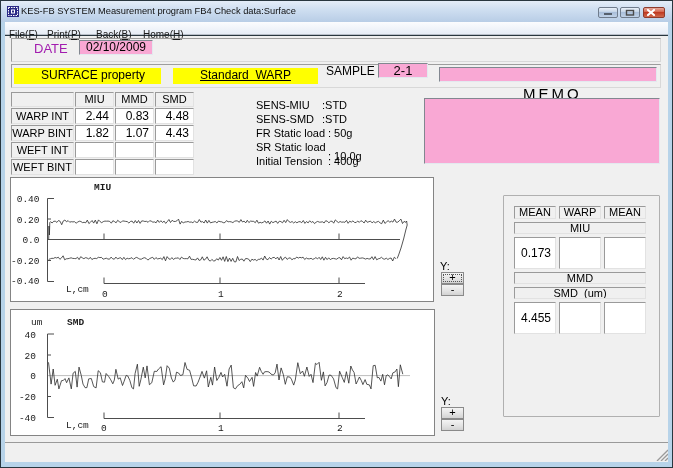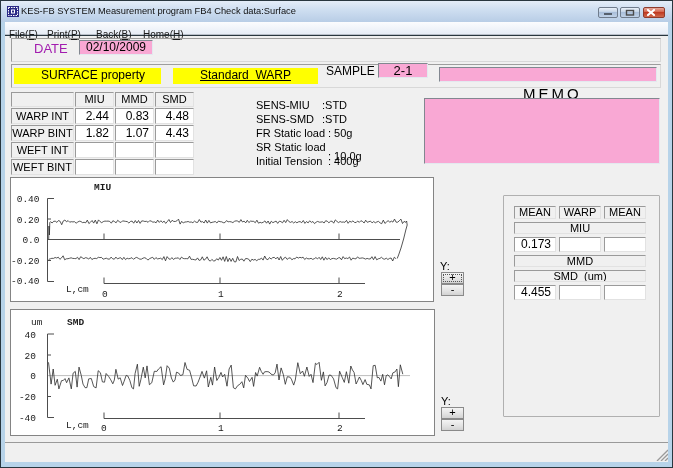--- a/index.html
+++ b/index.html
@@ -42,21 +42,21 @@
 #memolab { left:523px; top:88px; font-size:15px; line-height:11px; letter-spacing:3px; }
 #memobox { left:424px; top:98px; width:236px; height:66px; }
 .chartbox { background:#fff; border:1px solid #848484; }
 #chart1 { left:10px; top:177px; width:424px; height:125px; }
 #chart2 { left:10px; top:309px; width:425px; height:127px; }
 #rgroup { left:503px; top:195px; width:157px; height:222px; border:1px solid #b0b0b0; border-radius:1px; }
 #rtable { left:511px; top:203px; border-spacing:3px; }
 #rtable td { width:42px; }
 #rtable td.hd { height:13px; line-height:11px; }
 #rtable td.band { height:12px; line-height:10px; }
-#rtable td.v { height:15px; line-height:13px; font-size:12px; }
+#rtable td.v { height:32px; line-height:13px; font-size:12px; }
 .ybl { font-size:11px; line-height:11px; color:#000; }
 .ybtn { left:441px; width:23px; height:12px; background:linear-gradient(#f4f4f4,#e2e2e2 60%,#d2d2d2); border:1px solid #8a8a8a; font-size:11px; text-align:center; line-height:9px; color:#000; }
 #grip { left:655px; top:449px; width:13px; height:12px; }
 #botline { left:5px; top:442px; width:663px; height:1px; background:#9a9a9a; }
 </style></head>
 <body>
 <div class="abs" id="frame-outer"></div>
 <div class="abs" id="titlebar"></div>
 <div class="abs" id="band-left"></div>
 <div class="abs" id="band-right"></div>

